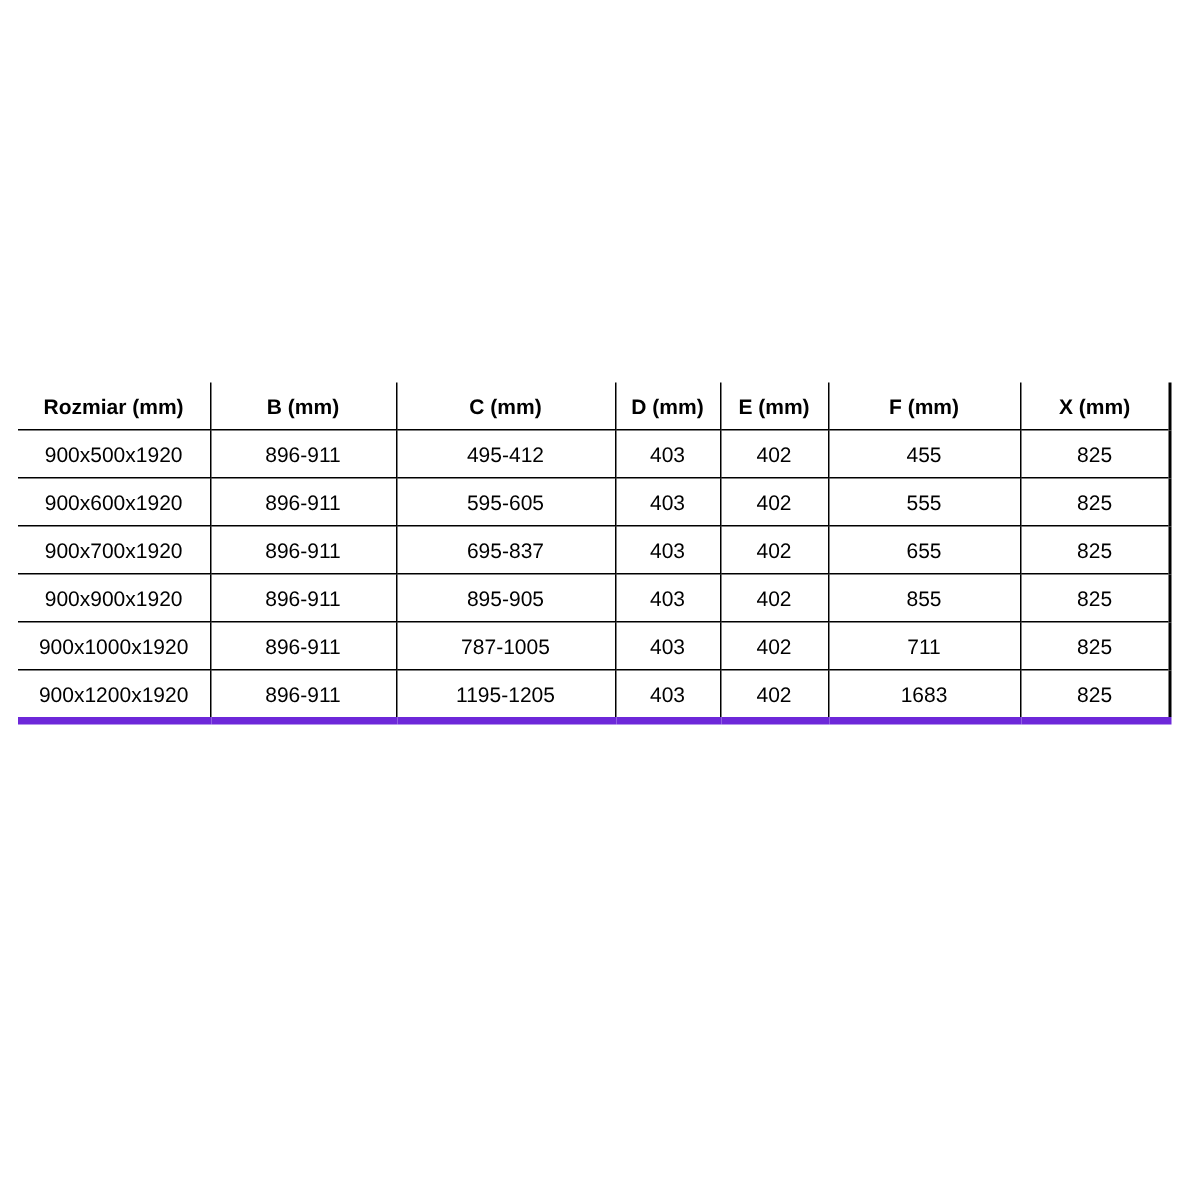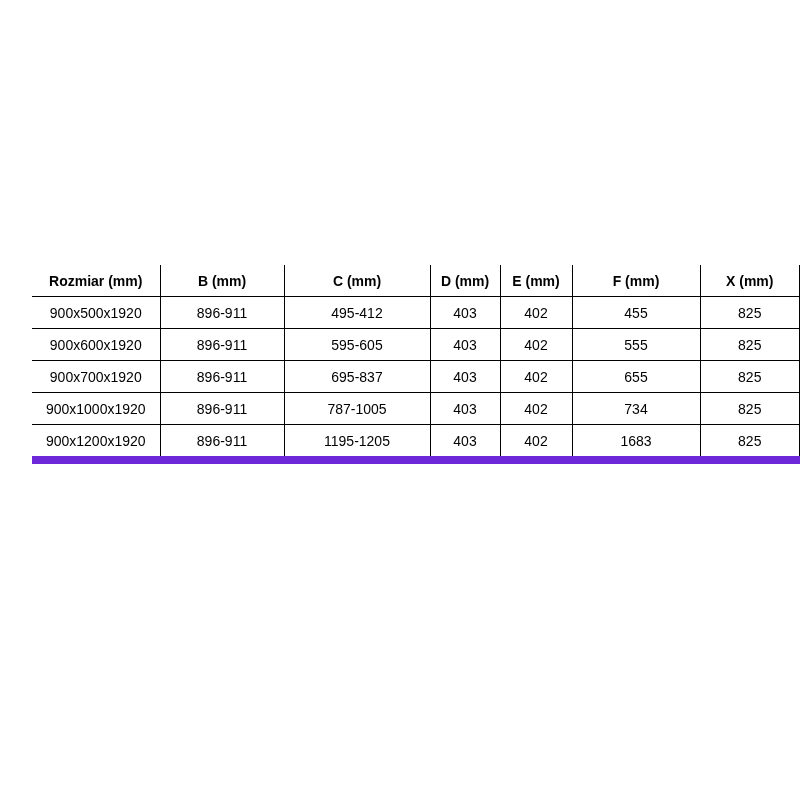--- a/index.html
+++ b/index.html
@@ -10,28 +10,27 @@
   }
   .canvas {
     position: relative;
     width: 800px;
     height: 800px;
     background: #ffffff;
     overflow: hidden;
   }
   table.size-table {
     position: absolute;
-    left: 32px;
+    left: 12px;
     top: 255px;
     width: 768px;
     border-collapse: collapse;
     table-layout: fixed;
     color: #000000;
     background: #ffffff;
-    margin-top: 10px;
   }
   table.size-table th,
   table.size-table td {
     border-right: 1px solid #000000;
     border-bottom: 1px solid #000000;
     text-align: center;
     vertical-align: middle;
     height: 31px;
     padding: 0 2px;
     font-size: 14px;
@@ -42,21 +41,21 @@
   
   table.size-table th {
     font-weight: bold;
     border-top: none;
   }
   table.size-table th:last-child,
   table.size-table td:last-child {
     border-right: 2px solid #000000;
   }
   table.size-table tbody tr:last-child td {
-    border-bottom: 8px solid #6d28d9;
+    border-bottom: 5px solid #6d28d9;
   }
 </style>
 </head>
 <body>
 
 <div class="canvas">
   <table class="size-table">
     <colgroup>
       <col style="width:128px">
       <col style="width:124px">
@@ -99,26 +98,35 @@
         <tr>
           <td>900x700x1920</td>
           <td>896-911</td>
           <td>695-837</td>
           <td>403</td>
           <td>402</td>
           <td>655</td>
           <td>825</td>
         </tr>
         <tr>
+          <td>900x900x1920</td>
+          <td>896-911</td>
+          <td>895-905</td>
+          <td>403</td>
+          <td>402</td>
+          <td>855</td>
+          <td>825</td>
+        </tr>
+        <tr>
           <td>900x1000x1920</td>
           <td>896-911</td>
           <td>787-1005</td>
           <td>403</td>
           <td>402</td>
-          <td>734</td>
+          <td>711</td>
           <td>825</td>
         </tr>
         <tr>
           <td>900x1200x1920</td>
           <td>896-911</td>
           <td>1195-1205</td>
           <td>403</td>
           <td>402</td>
           <td>1683</td>
           <td>825</td>

